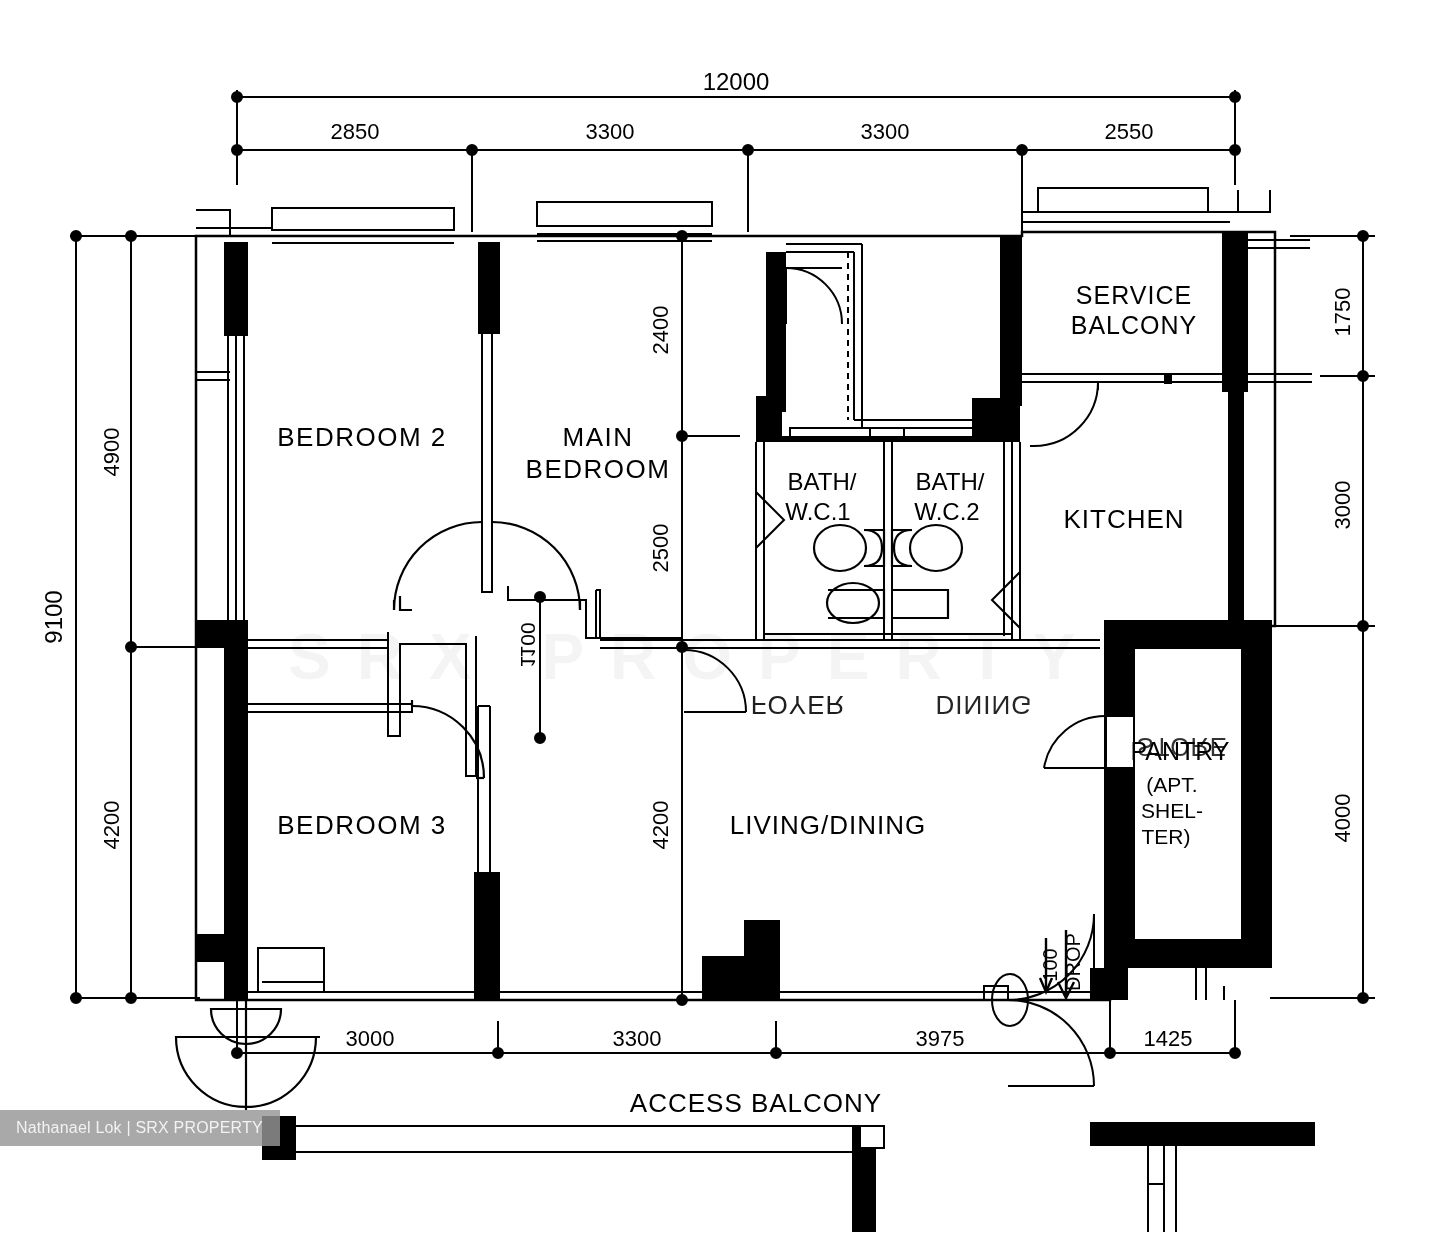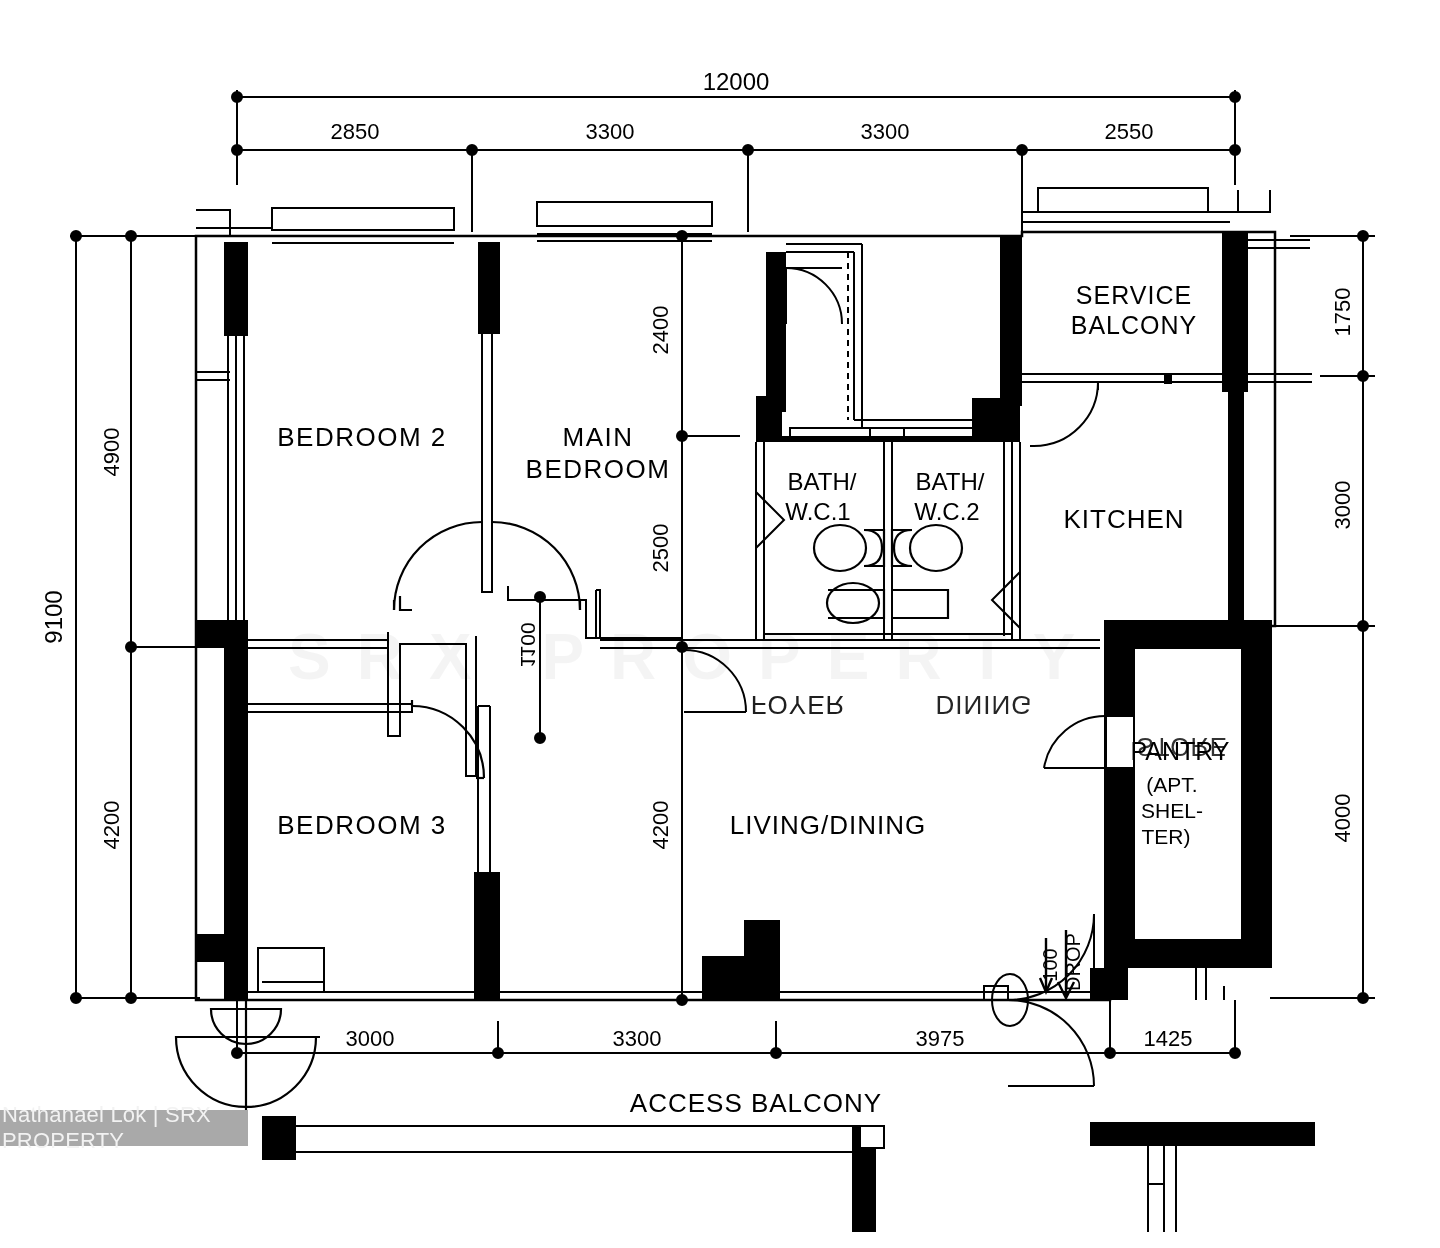--- a/index.html
+++ b/index.html
@@ -5,25 +5,25 @@
 <style>
   html,body{margin:0;padding:0;background:#ffffff;}
   body{
     font-family:"Liberation Sans", sans-serif;
     width:1440px;height:1248px;
     overflow:hidden;position:relative;
   }
   #stage{position:relative;width:1440px;height:1248px;background:#fff;}
   #plan{position:absolute;left:0;top:0;width:1440px;height:1248px;}
   .wm{
-    position:absolute;left:0;top:1110px;width:248px;height:36px;
+    position:absolute;left:0;top:1110px;width:280px;height:36px;
     background:rgba(150,150,150,0.82);
     color:#f2f2f2;
-    font-size:22px;letter-spacing:.2px;
-    display:flex;align-items:center;padding-left:2px;
+    font-size:16px;letter-spacing:.2px;
+    display:flex;align-items:center;padding-left:16px;
     box-sizing:border-box;
     font-family:"Liberation Sans", sans-serif;
     z-index:40;
   }
   .wm-big{
     position:absolute;left:288px;top:620px;
     font-size:64px;color:rgba(0,0,0,0.045);
     letter-spacing:26px;font-weight:bold;pointer-events:none;z-index:5;
   }
   svg text{font-family:"Liberation Sans", sans-serif;fill:#000;}

